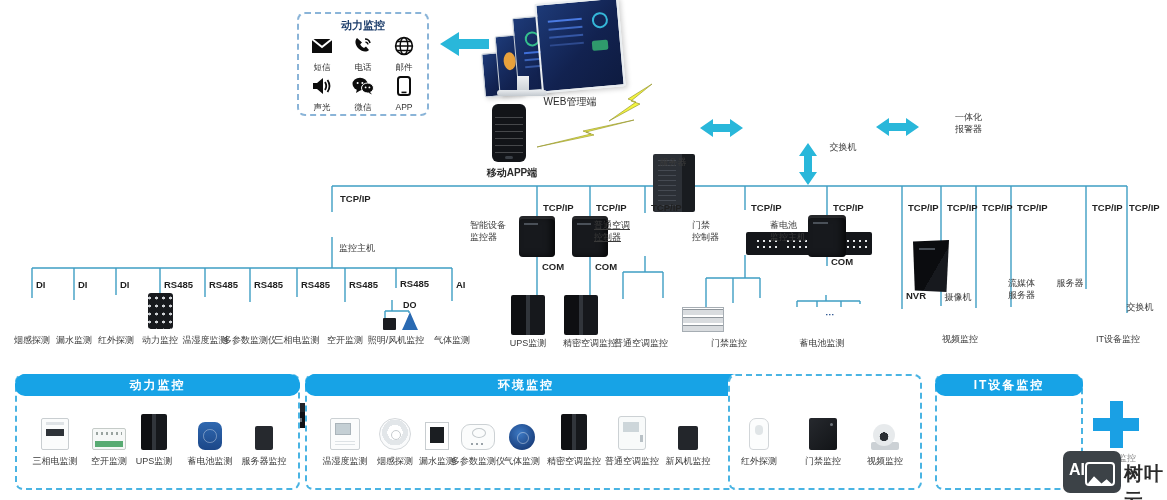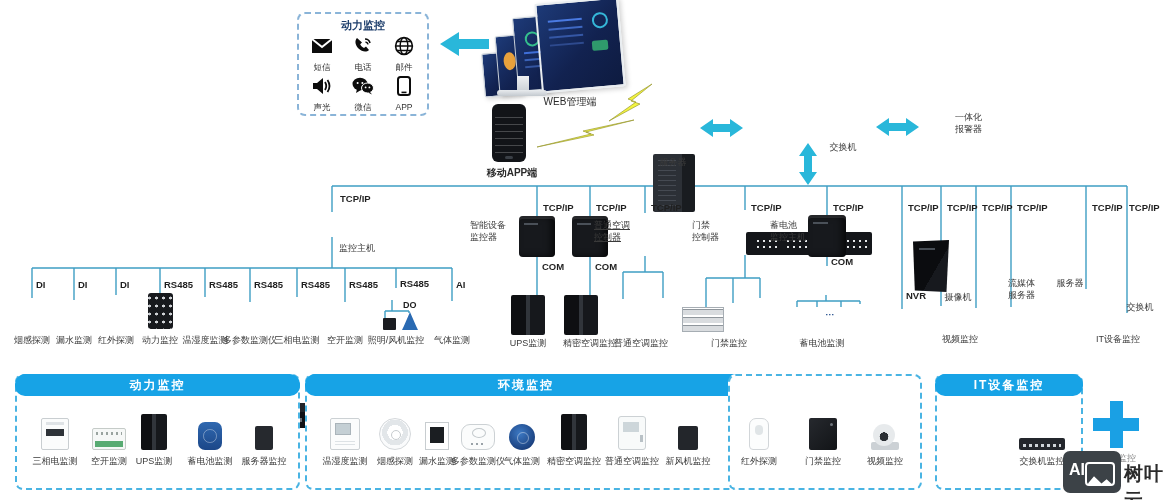--- a/index.html
+++ b/index.html
@@ -444,26 +444,20 @@
     <div class="gitem" style="left:155px;">
       <div class="gicon">
           <div class="i-dome" style="width:30px;height:26px;"></div>
         </div>
       <div class="glabel">视频监控</div>
       </div>
   </div>
 
   <div class="group" style="left:935px;top:374px;width:144px;height:112px;">
     <div class="ghead">IT设备监控</div>
-    <div class="gitem" style="left:105px;">
-      <div class="gicon">
-          <div class="i-switchbar" style="width:46px;height:12px;"></div>
-        </div>
-      <div class="glabel">交换机监控</div>
-      </div>
   </div>
 
   <div class="plus" style="left:1093px;top:418px;width:46px;height:13px;"></div>
   <div class="plus" style="left:1110px;top:401px;width:13px;height:47px;"></div>
   <div class="morelbl" style="left:1118px;top:452px;">更多监控</div>
 
   <div class="wm">
     <div class="ai">AI</div>
     <div class="pic">
         <i></i>

